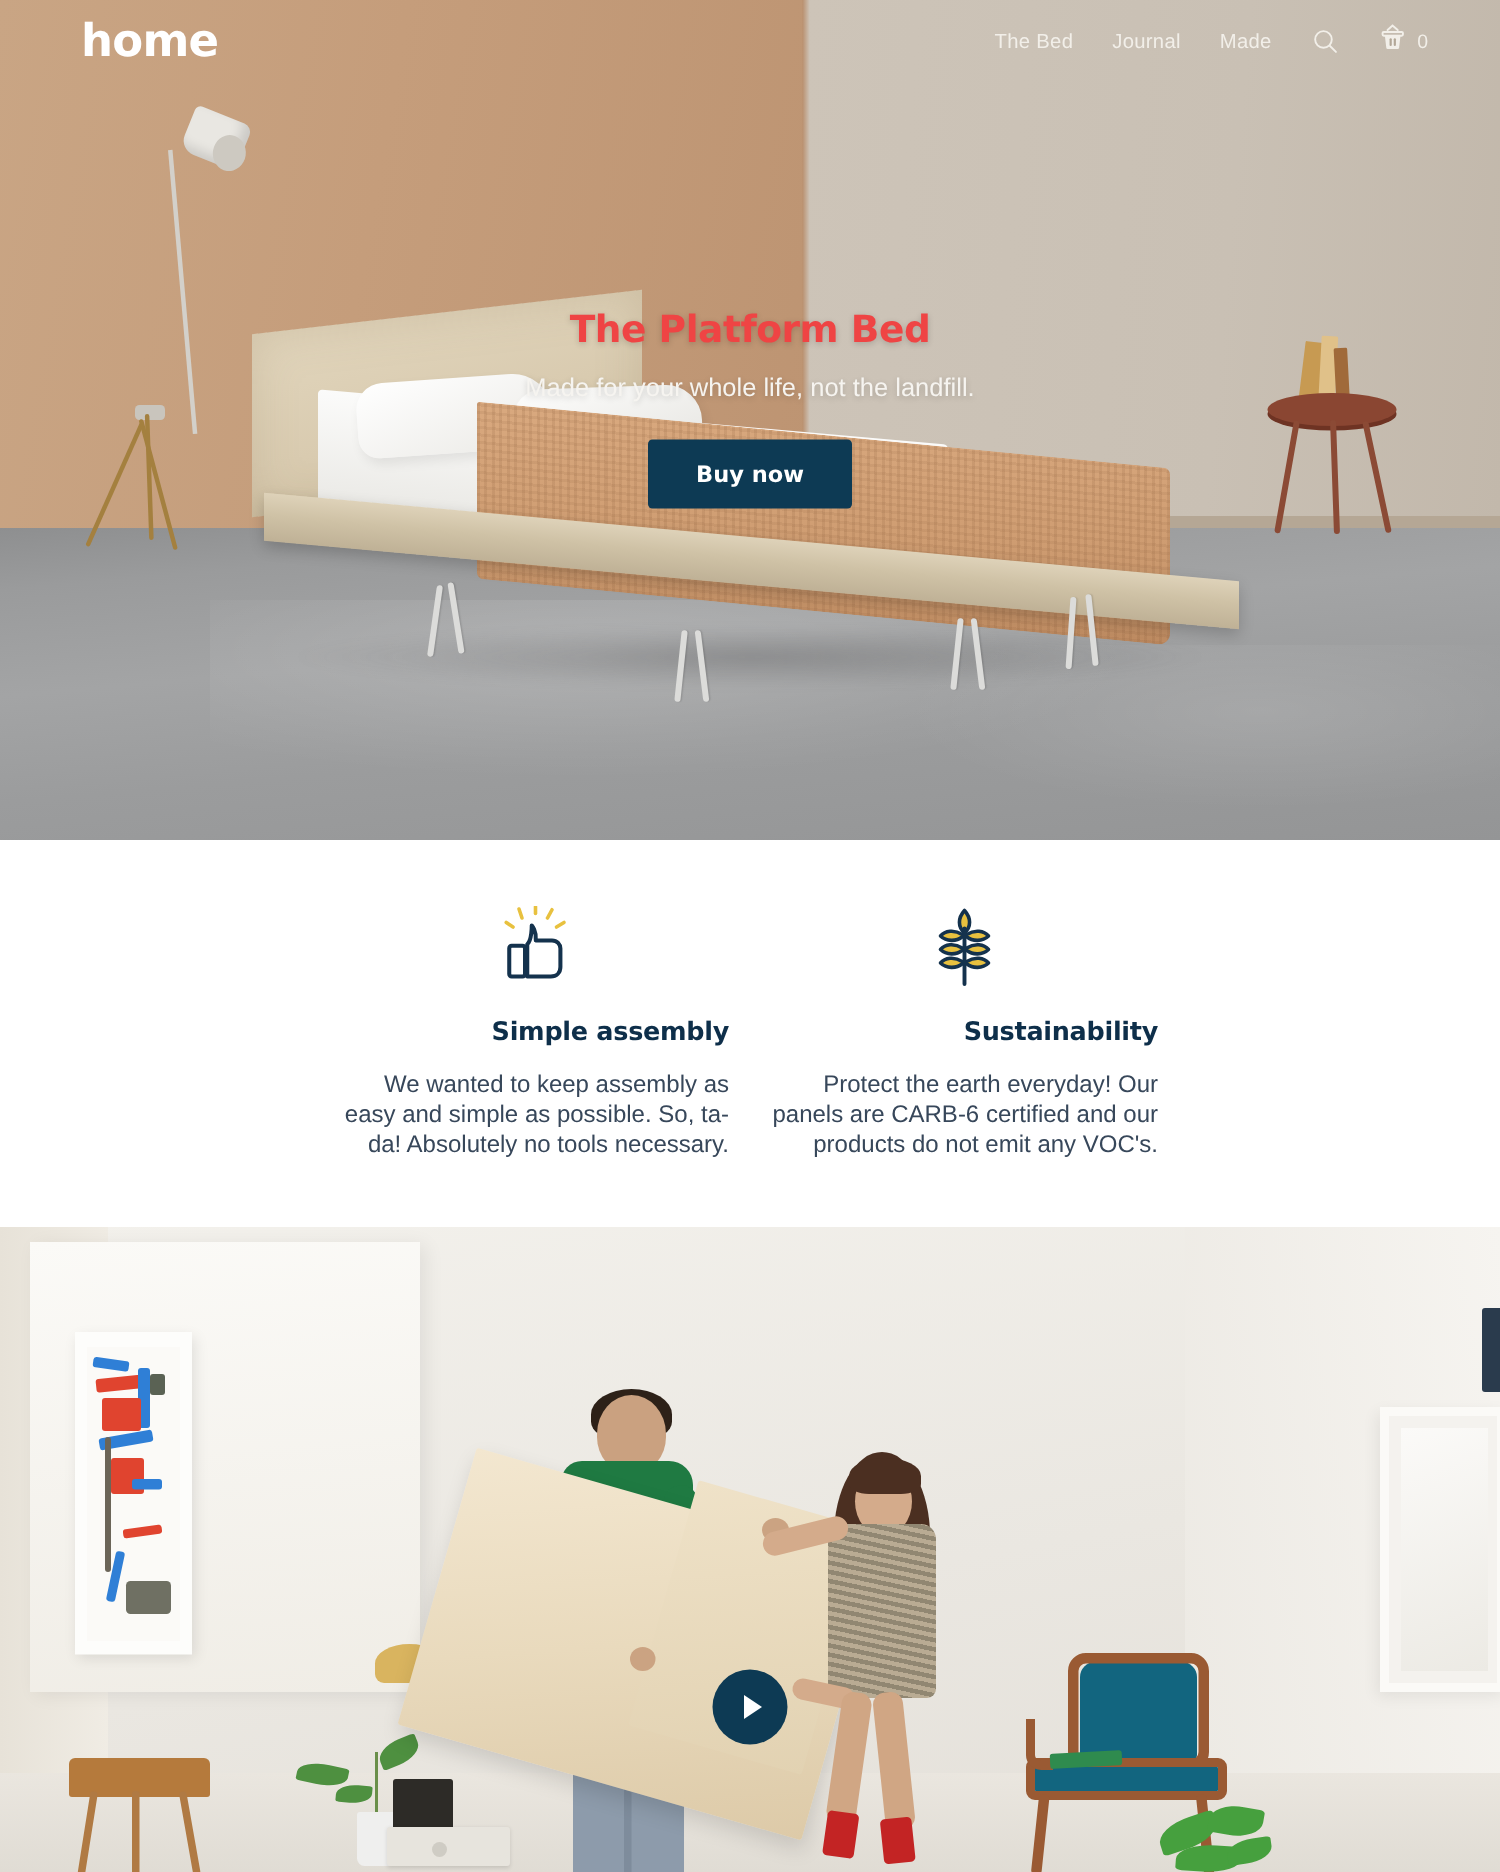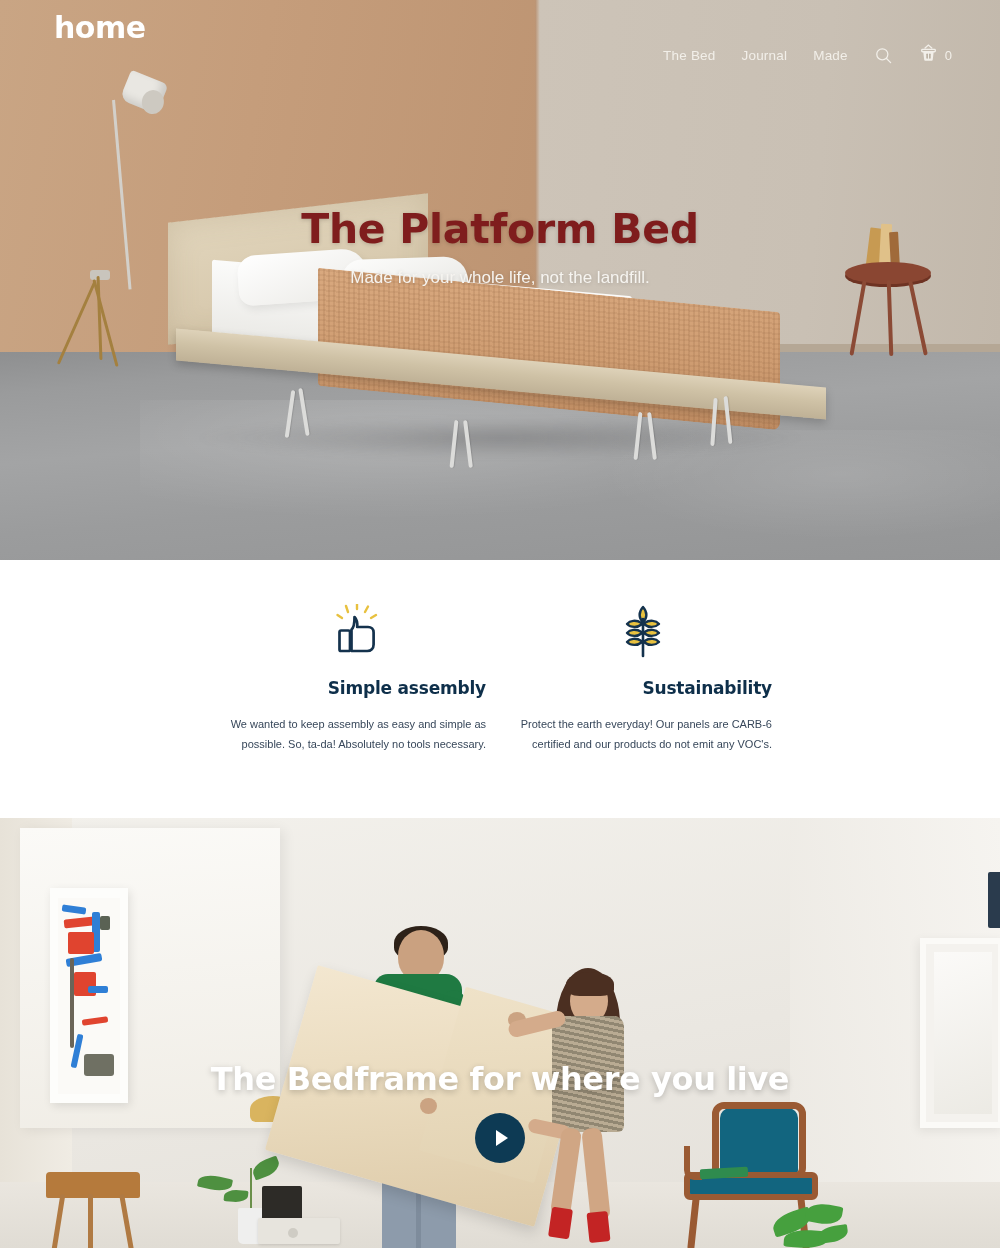--- a/index.html
+++ b/index.html
@@ -139,36 +139,36 @@
     position: absolute; left: 0; top: 0; width: 1000px; height: 54px;
     display: flex; align-items: center; z-index: 20;
   }
   .logo {
     position: absolute; left: 54px; top: 10px;
     color: #fff; font-size: 30px; font-weight: 700; letter-spacing: -0.5px;
     font-family: "DejaVu Sans", sans-serif;
   }
   .nav-right {
     position: absolute; right: 48px; top: 0; height: 54px;
-    display: flex; align-items: center; gap: 26px; margin-top: 28px;
+    display: flex; align-items: center; gap: 26px;
   }
   .nav-link {
     color: #f2efe9; font-size: 13.5px; letter-spacing: .2px; cursor: pointer;
     white-space: nowrap;
   }
   .nav-icon { display: flex; align-items: center; cursor: pointer; }
   .cart-wrap { display: flex; align-items: center; gap: 7px; cursor: pointer; }
   .cart-count { color: #f2efe9; font-size: 13px; }
 
   
   .hero-copy {
     position: absolute; left: 0; top: 205px; width: 1000px; text-align: center; z-index: 10;
   }
   .hero-title {
-    color: #7f1d1d; font-size: 41px; font-weight: 700; letter-spacing: -0.3px;
+    color: #ef4444; font-size: 25px; font-weight: 700; letter-spacing: -0.3px;
     font-family: "DejaVu Sans", sans-serif;
     text-shadow: 0 1px 4px rgba(0,0,0,.18);
   }
   .hero-sub {
     color: #f6f4f0; font-size: 17px; margin-top: 15px; font-weight: 400;
     text-shadow: 0 1px 4px rgba(0,0,0,.18);
   }
   .buy-btn {
     display: inline-block; margin-top: 24px;
     background: #0d3a54; color: #fff; font-size: 15px; font-weight: 700;
@@ -183,21 +183,21 @@
   }
   .feature {
     width: 258px; text-align: right; margin: 0 14px;
   }
   .feature-icon { height: 62px; display: flex; align-items: center; justify-content: center; }
   .feature-title {
     color: #0e2f4a; font-size: 17px; font-weight: 700; margin-top: 14px; letter-spacing: -0.2px;
     font-family: "DejaVu Sans", sans-serif;
   }
   .feature-text {
-    color: #37475a; font-size: 11px; line-height: 20px; margin-top: 16px;
+    color: #37475a; font-size: 16px; line-height: 20px; margin-top: 16px;
   }
 
   
   .video {
     position: absolute; left: 0; top: 818px; width: 1000px; height: 430px;
     overflow: hidden; background: #efece7;
   }
   .v-wall-back { position:absolute; left:0; top:0; width:1000px; height:430px;
     background: linear-gradient(170deg,#f3f1ec 0%, #eae7e1 55%, #e3dfd8 100%); }
   .v-wall-left { position:absolute; left:0; top:0; width:72px; height:430px;
@@ -388,20 +388,21 @@
             </svg>
           </span>
           <span class="cart-count">0</span>
         </span>
       </div>
     </nav>
 
     <div class="hero-copy">
       <h1 class="hero-title">The Platform Bed</h1>
       <p class="hero-sub">Made for your whole life, not the landfill.</p>
+      <button class="buy-btn">Buy now</button>
     </div>
   </section>
 
   <section class="features">
 
     <div class="feature">
       <div class="feature-icon">
         <svg width="52" height="58" viewBox="0 0 52 58" fill="none">
           <g stroke="#e8c13f" stroke-width="2.4" stroke-linecap="round">
             <line x1="17" y1="8" x2="15" y2="2"></line>
@@ -509,22 +510,19 @@
   <div class="chair-leg c2"></div>
   <div class="book-green"></div>
 
   <div class="v-frame"></div>
   <div class="v-frame-in"></div>
   <div class="bplant p1"></div>
   <div class="bplant p2"></div>
   <div class="bplant p3"></div>
   <div class="bplant p4"></div>
 
-  <div class="video-copy">
-    <h2 class="video-title">The Bedframe for where you live</h2>
-  </div>
   <div class="play-btn">
     <span class="play-tri"></span>
   </div>
 
   <div class="side-tab"></div>
 
 </div>
 
 </body></html>

